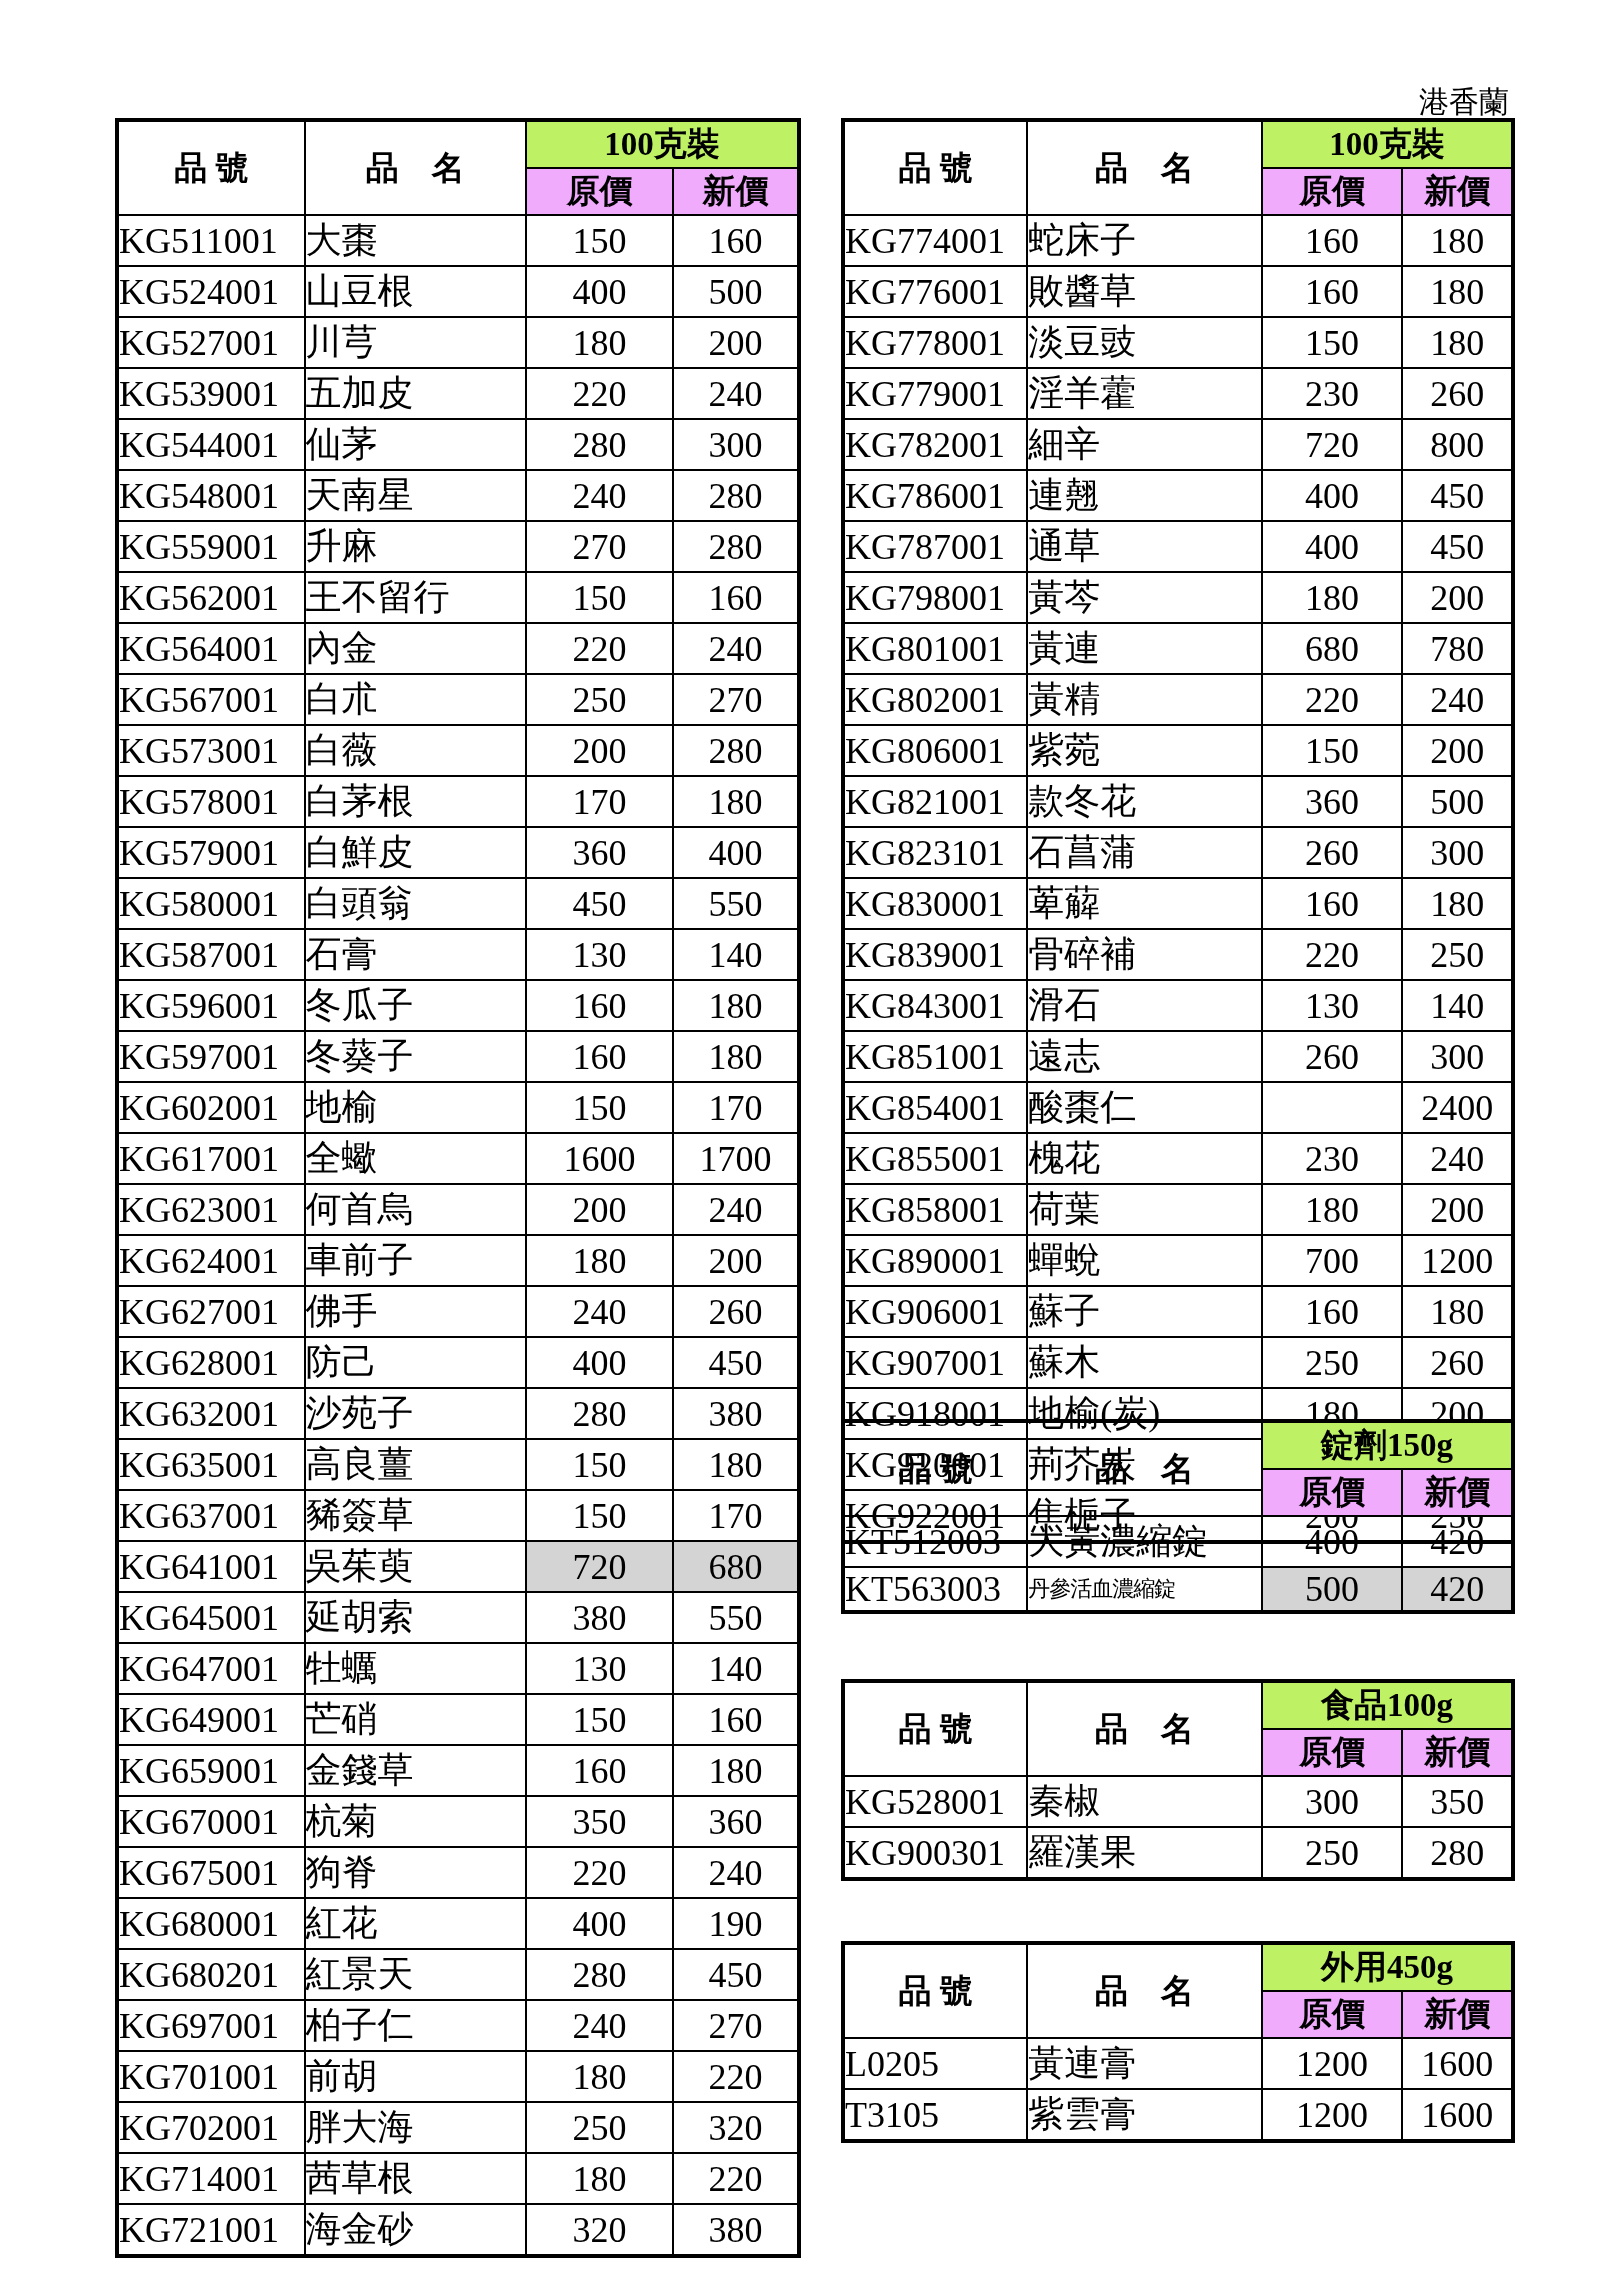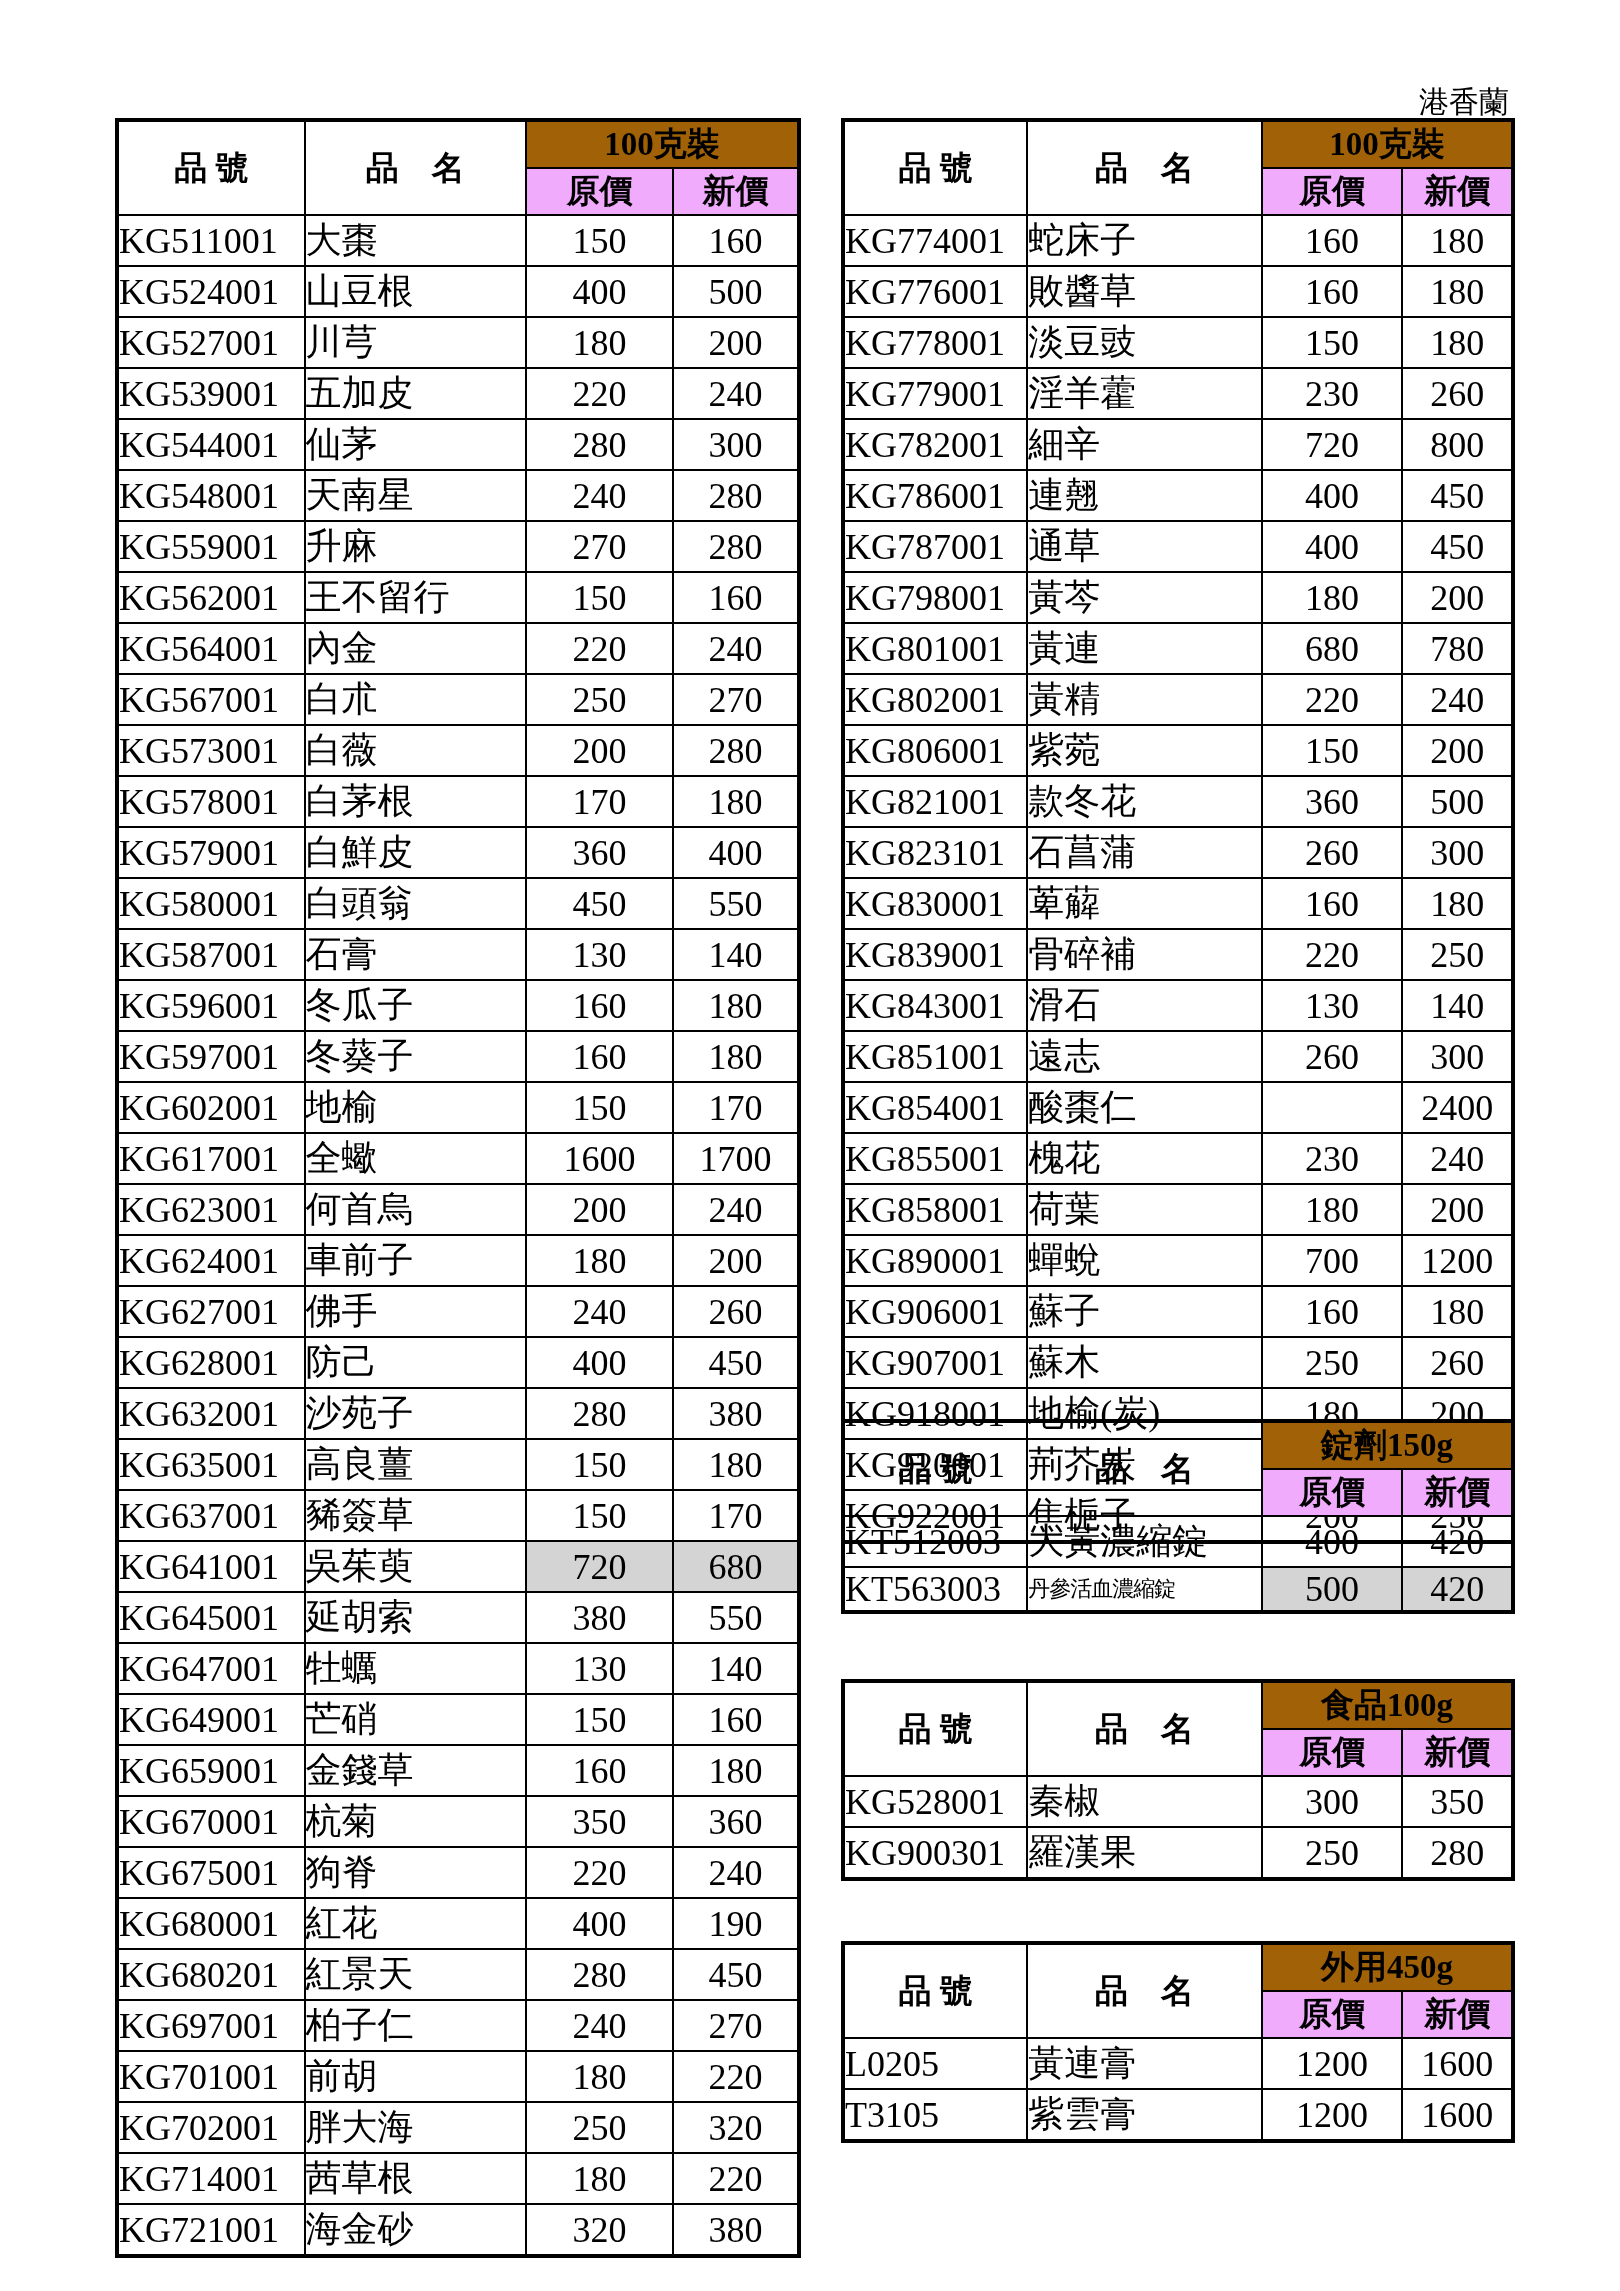--- a/index.html
+++ b/index.html
@@ -11,21 +11,21 @@
   .tblwrap{position:absolute;}
   table.pt{border-collapse:collapse;table-layout:fixed;width:100%;
            border:4.9px solid #000;}
   table.pt th,table.pt td{border-left:2px solid #000;border-right:2px solid #000;
            border-top:2.9px solid #000;border-bottom:2.9px solid #000;
            overflow:hidden;white-space:nowrap;padding:0;}
   table.pt thead tr{height:43px;}
   table.pt tbody tr{height:43px;}
   th{font-size:33px;font-weight:bold;text-align:center;}
   th.hcode,th.hname{border-bottom:4.9px solid #000;}
-  th.hpack{border-left:4.9px solid #000;border-bottom:2px solid #000;background:#a16207;}
+  th.hpack{border-left:4.9px solid #000;border-bottom:2px solid #000;background:#bef264;}
   th.horig,th.hnew{border-top:2px solid #000;border-bottom:4.9px solid #000;background:#f0abfc;}
   th.horig{border-left:4.9px solid #000;}
   td.code{text-align:left;padding-left:7.8px;font-size:36px;}
   td.name{text-align:left;padding-left:7.8px;font-size:36px;}
   td.namelong{font-size:22px;letter-spacing:-1px;}
   td.orig,td.new{text-align:center;font-size:36px;}
   td.orig{border-left:4.9px solid #000;}
   td.hl{background:#d4d4d4;}
   
   .left-cols col:nth-child(1){width:27.5%;} .left-cols col:nth-child(2){width:32.5%;}

